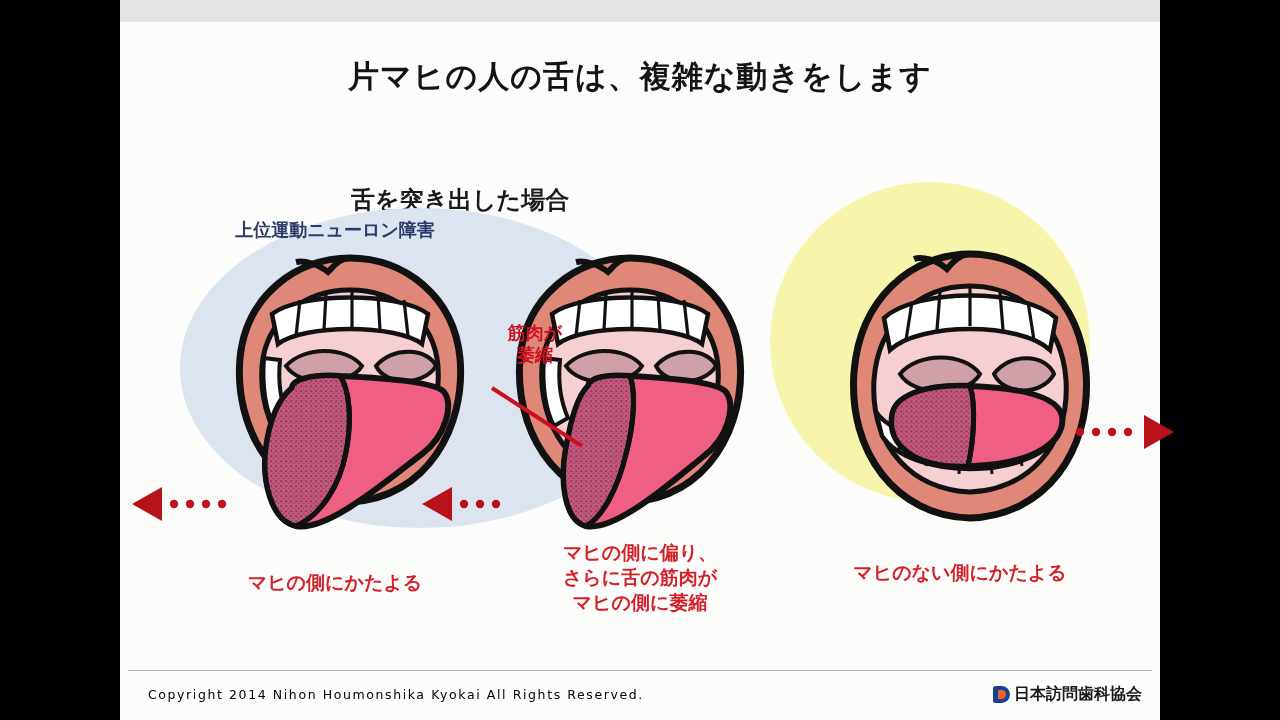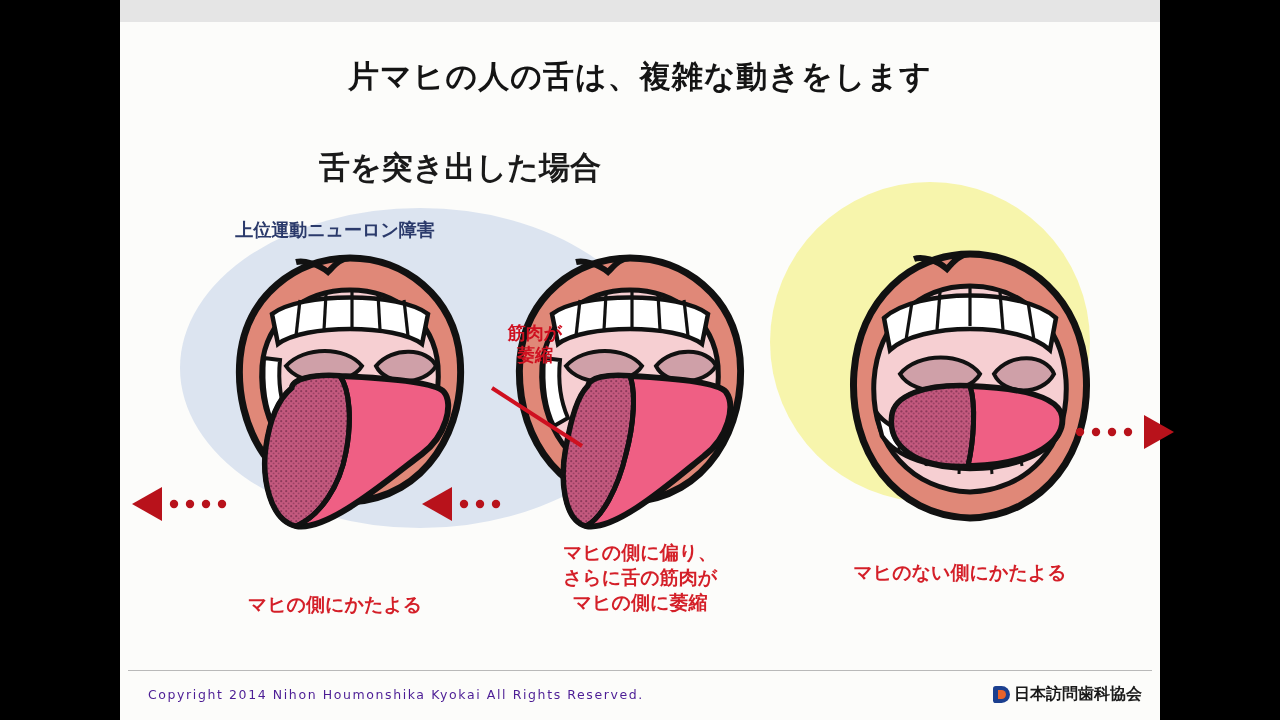--- a/index.html
+++ b/index.html
@@ -57,24 +57,25 @@
     font-size: 31px;
     font-weight: bold;
     color: #141414;
     letter-spacing: 1px;
     white-space: nowrap;
   }
 
   
   .sec-head {
     position: absolute;
-    font-size: 31px;
+    font-size: 24px;
     font-weight: bold;
     color: #1a1a1a;
     white-space: nowrap;
+    margin-top: 37px;
   }
   .sec-head.left  { left: 110px; top: 125px; width: 460px; text-align: center; }
   .sec-head.right { left: 570px; top: 125px; width: 460px; text-align: center; }
 
   
   .sub-label {
     position: absolute;
     font-size: 18px;
     font-weight: bold;
     color: #2b3a6b;
@@ -124,39 +125,39 @@
 
   
   .caption {
     position: absolute;
     font-size: 19px;
     font-weight: bold;
     color: #d41f28;
     text-align: center;
     line-height: 1.32;
   }
-  .cap1 { left: 65px;  top: 570px; width: 300px; }
+  .cap1 { left: 65px;  top: 548px; width: 300px; }
   .cap2 { left: 375px; top: 518px; width: 290px; }
   .cap3 { left: 680px; top: 538px; width: 320px; }
 
   
   .footer-rule {
     position: absolute;
     left: 8px;
     top: 648px;
     width: 1024px;
     height: 1px;
     background: #b9b9b9;
   }
   .copyright {
     position: absolute;
     left: 28px;
     top: 665px;
     font-size: 12.5px;
-    color: #4c1d95;
+    color: #000000;
     letter-spacing: 1.6px;
     font-family: "DejaVu Sans", "Liberation Sans", sans-serif;
     white-space: nowrap;
   }
   .logo {
     position: absolute;
     right: 18px;
     top: 662px;
     display: flex;
     align-items: center;

